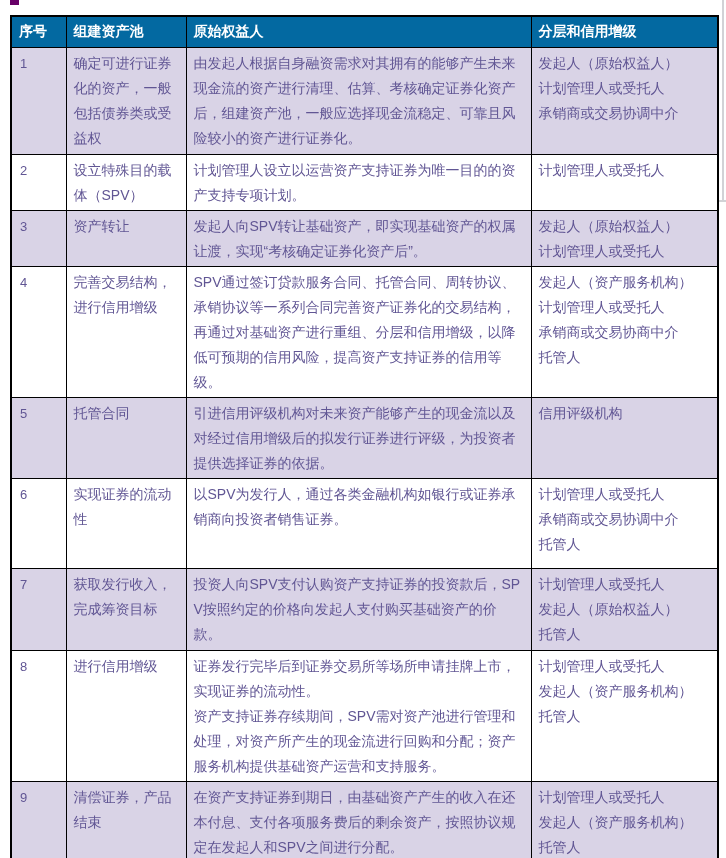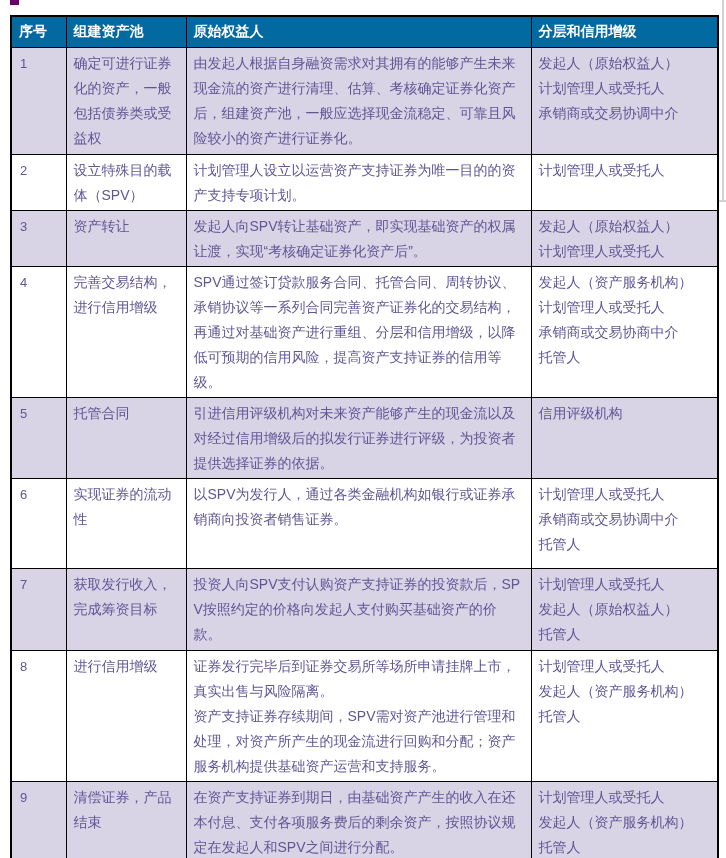--- a/index.html
+++ b/index.html
@@ -121,21 +121,21 @@
         <td class="no-cell">7</td>
         <td>获取发行收入，完成筹资目标</td>
         <td>投资人向SPV支付认购资产支持证券的投资款后，SPV按照约定的价格向发起人支付购买基础资产的价款。</td>
         <td>计划管理人或受托人
 发起人（原始权益人）
 托管人</td>
       </tr>
       <tr style="height:126px;">
         <td class="no-cell">8</td>
         <td>进行信用增级</td>
-        <td>证券发行完毕后到证券交易所等场所申请挂牌上市，真实出售与风险隔离。
+        <td>证券发行完毕后到证券交易所等场所申请挂牌上市，实现证券的流动性。
 资产支持证券存续期间，SPV需对资产池进行管理和处理，对资产所产生的现金流进行回购和分配；资产服务机构提供基础资产运营和支持服务。</td>
         <td>计划管理人或受托人
 发起人（资产服务机构）
 托管人</td>
       </tr>
       <tr style="height:82px;">
         <td class="no-cell">9</td>
         <td>清偿证券，产品结束</td>
         <td>在资产支持证券到期日，由基础资产产生的收入在还本付息、支付各项服务费后的剩余资产，按照协议规定在发起人和SPV之间进行分配。</td>
         <td>计划管理人或受托人

